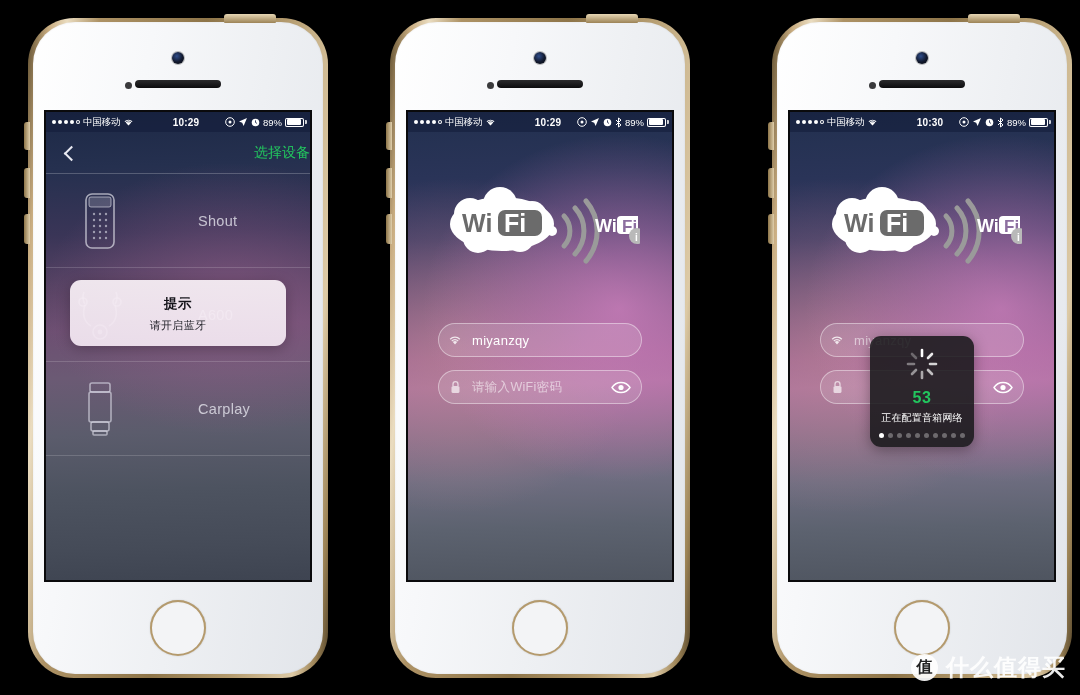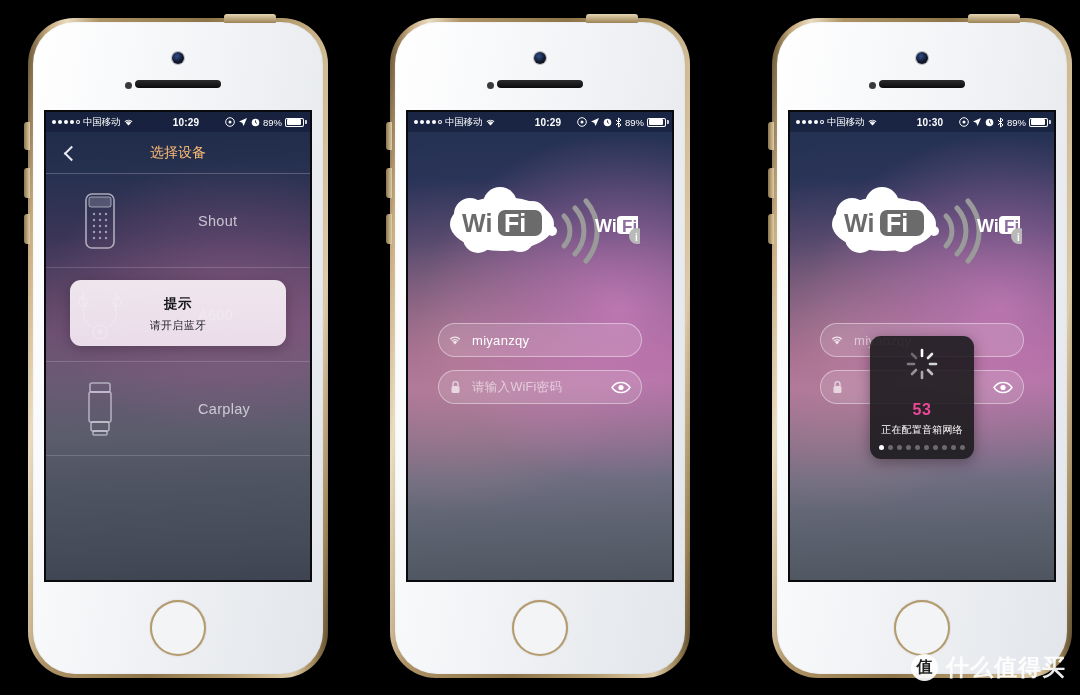--- a/index.html
+++ b/index.html
@@ -126,21 +126,21 @@
   }
   .batt::after {
     content: ""; position: absolute; right: -3px; top: 2.5px;
     width: 2px; height: 4px; border-radius: 0 1px 1px 0; background: rgba(255,255,255,.8);
   }
   .batt span { display: block; height: 100%; width: 89%; background: #fff; border-radius: 1px; }
 
   
   .navbar {
     position: relative; height: 42px; display: flex; align-items: center;
-    justify-content: center; color: #fdba74; font-size: 14px;
+    justify-content: flex-end; color: #22c55e; font-size: 14px;
     border-bottom: 1px solid rgba(255,255,255,.22);
   }
   .nav-back {
     position: absolute; left: 16px; top: 50%; transform: translateY(-50%);
     width: 16px; height: 16px;
   }
   .nav-back::before {
     content: ""; position: absolute; left: 4px; top: 3px;
     width: 9px; height: 9px; border-left: 2px solid #e9eaf2; border-bottom: 2px solid #e9eaf2;
     transform: rotate(45deg);
@@ -216,21 +216,21 @@
   }
 
   
   .hud {
     position: absolute; left: 50%; transform: translateX(-50%); top: 224px;
     width: 104px; border-radius: 11px;
     background: rgba(24,24,26,.88);
     padding: 11px 6px 9px; text-align: center;
     box-shadow: 0 3px 14px rgba(0,0,0,.35);
   }
-  .hud-count { color: #ec4899; font-size: 16px; font-weight: bold; margin-top: 16px; letter-spacing: .5px; }
+  .hud-count { color: #22c55e; font-size: 16px; font-weight: bold; margin-top: 4px; letter-spacing: .5px; }
   .hud-msg { color: #fff; font-size: 10px; margin-top: 4px; letter-spacing: .2px; }
   .hud-dots { display: flex; justify-content: center; gap: 4px; margin-top: 8px; }
   .hud-dots i { width: 5px; height: 5px; border-radius: 50%; background: rgba(255,255,255,.32); display: block; }
   .hud-dots i.on { background: #fff; }
   .dim .field-val, .dim .field-ph { opacity: .55; }
 
   
   .watermark {
     position: absolute; right: 14px; bottom: 12px;
     display: flex; align-items: center; gap: 8px;

